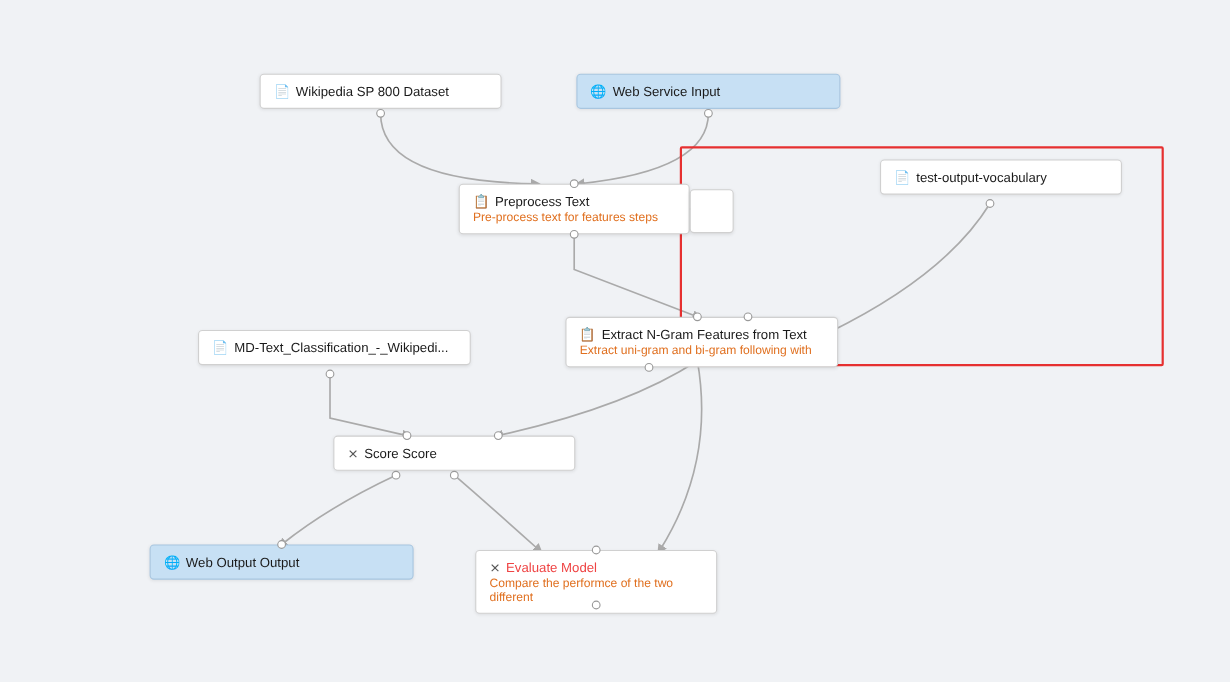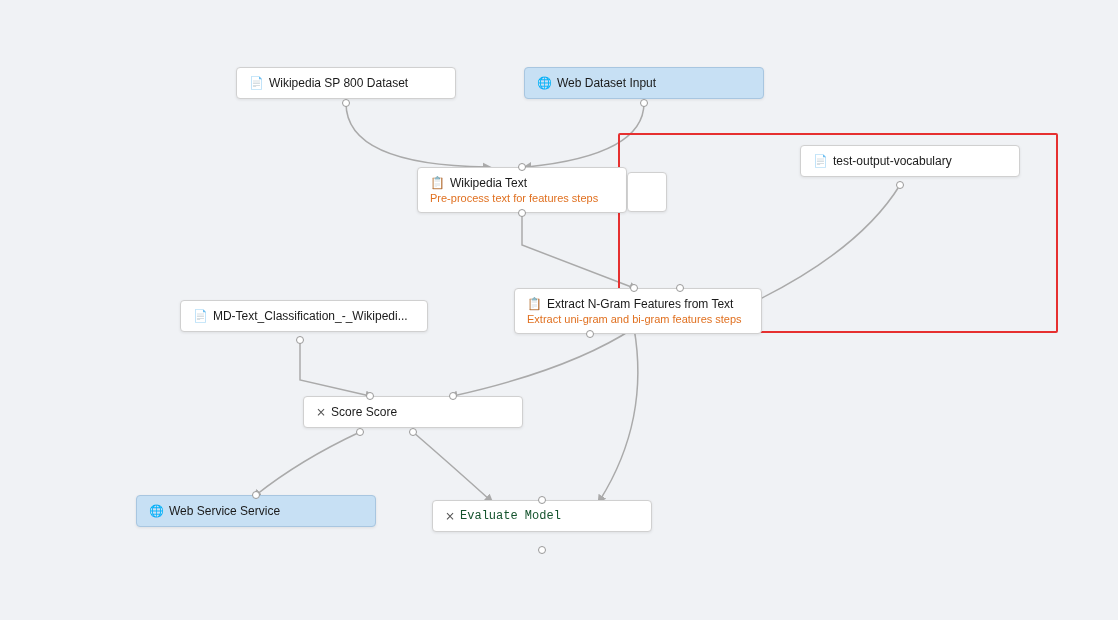--- a/index.html
+++ b/index.html
@@ -107,28 +107,28 @@
   <div class="node" style="left:236px; top:67px; width:220px;">
     <div class="node-title">
       <span class="node-icon">📄</span>
       <span>Wikipedia SP 800 Dataset</span>
     </div>
   </div>
 
   <div class="node blue" style="left:524px; top:67px; width:240px;">
     <div class="node-title">
       <span class="node-icon">🌐</span>
-      <span>Web Dataset Input</span>
+      <span>Web Service Input</span>
     </div>
   </div>
 
   <div class="node" style="left:417px; top:167px; width:210px;">
     <div class="node-title">
       <span class="node-icon">📋</span>
-      <span>Wikipedia Text</span>
+      <span>Preprocess Text</span>
     </div>
     <div class="node-subtitle">Pre-process text for features steps</div>
   </div>
 
   <div class="node" style="left:800px; top:145px; width:220px;">
     <div class="node-title">
       <span class="node-icon">📄</span>
       <span>test-output-vocabulary</span>
     </div>
   </div>
@@ -141,42 +141,43 @@
       <span class="node-icon">📄</span>
       <span>MD-Text_Classification_-_Wikipedi...</span>
     </div>
   </div>
 
   <div class="node" style="left:514px; top:288px; width:248px;">
     <div class="node-title">
       <span class="node-icon">📋</span>
       <span>Extract N-Gram Features from Text</span>
     </div>
-    <div class="node-subtitle">Extract uni-gram and bi-gram features steps</div>
+    <div class="node-subtitle">Extract uni-gram and bi-gram following with</div>
   </div>
 
   <div class="node" style="left:303px; top:396px; width:220px;">
     <div class="node-title">
       <span class="node-icon">⨯</span>
       <span>Score Score</span>
     </div>
   </div>
 
   <div class="node blue" style="left:136px; top:495px; width:240px;">
     <div class="node-title">
       <span class="node-icon">🌐</span>
-      <span>Web Service Service</span>
+      <span>Web Output Output</span>
     </div>
   </div>
 
   <div class="node" style="left:432px; top:500px; width:220px;">
     <div class="node-title">
       <span class="node-icon">⨯</span>
-      <span style="color:#14532d;font-family:Liberation Mono, monospace;">Evaluate Model</span>
+      <span style="color:#ef4444;">Evaluate Model</span>
     </div>
+    <div class="node-subtitle">Compare the performce of the two different</div>
   </div>
 
   <div class="connector-dot" style="left:346px; top:103px;"></div>
   <div class="connector-dot" style="left:644px; top:103px;"></div>
   <div class="connector-dot" style="left:522px; top:167px;"></div>
   <div class="connector-dot" style="left:522px; top:213px;"></div>
   <div class="connector-dot" style="left:900px; top:185px;"></div>
   <div class="connector-dot" style="left:634px; top:288px;"></div>
   <div class="connector-dot" style="left:680px; top:288px;"></div>
   <div class="connector-dot" style="left:590px; top:334px;"></div>

